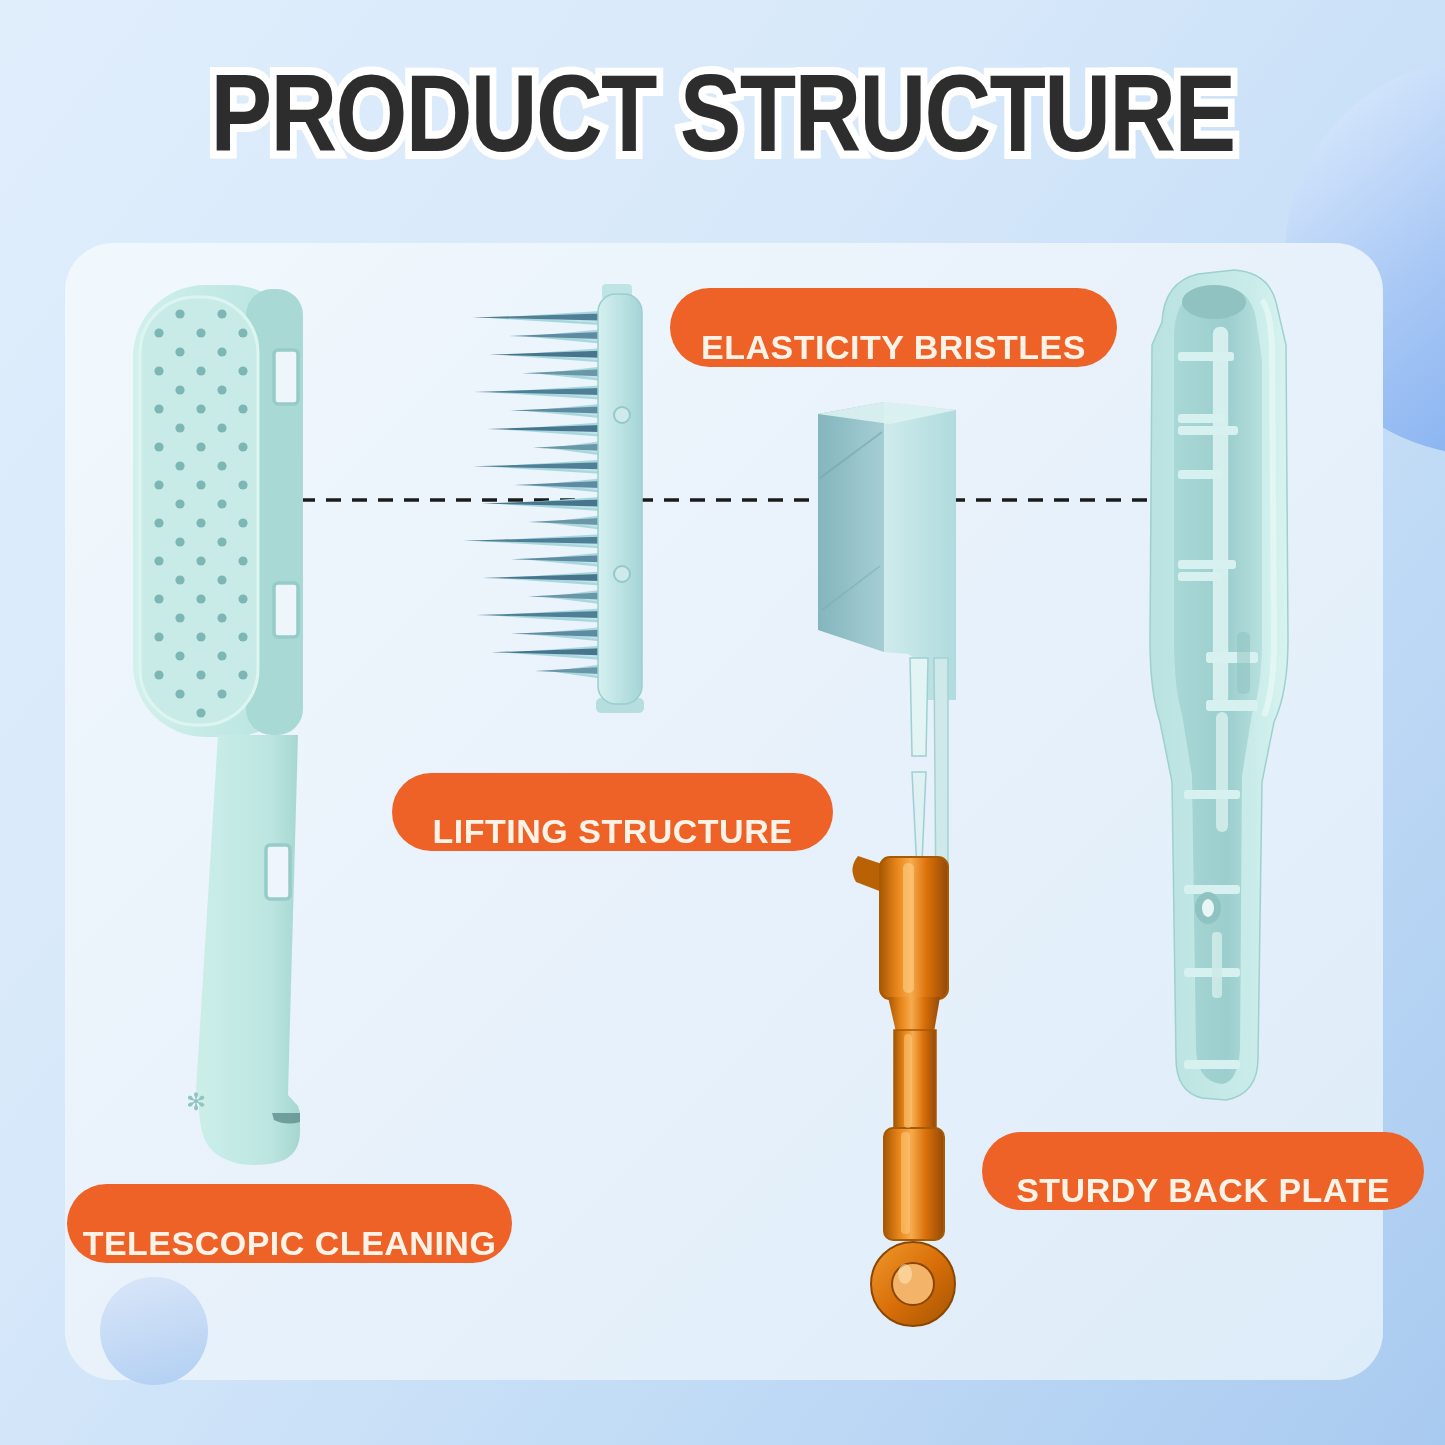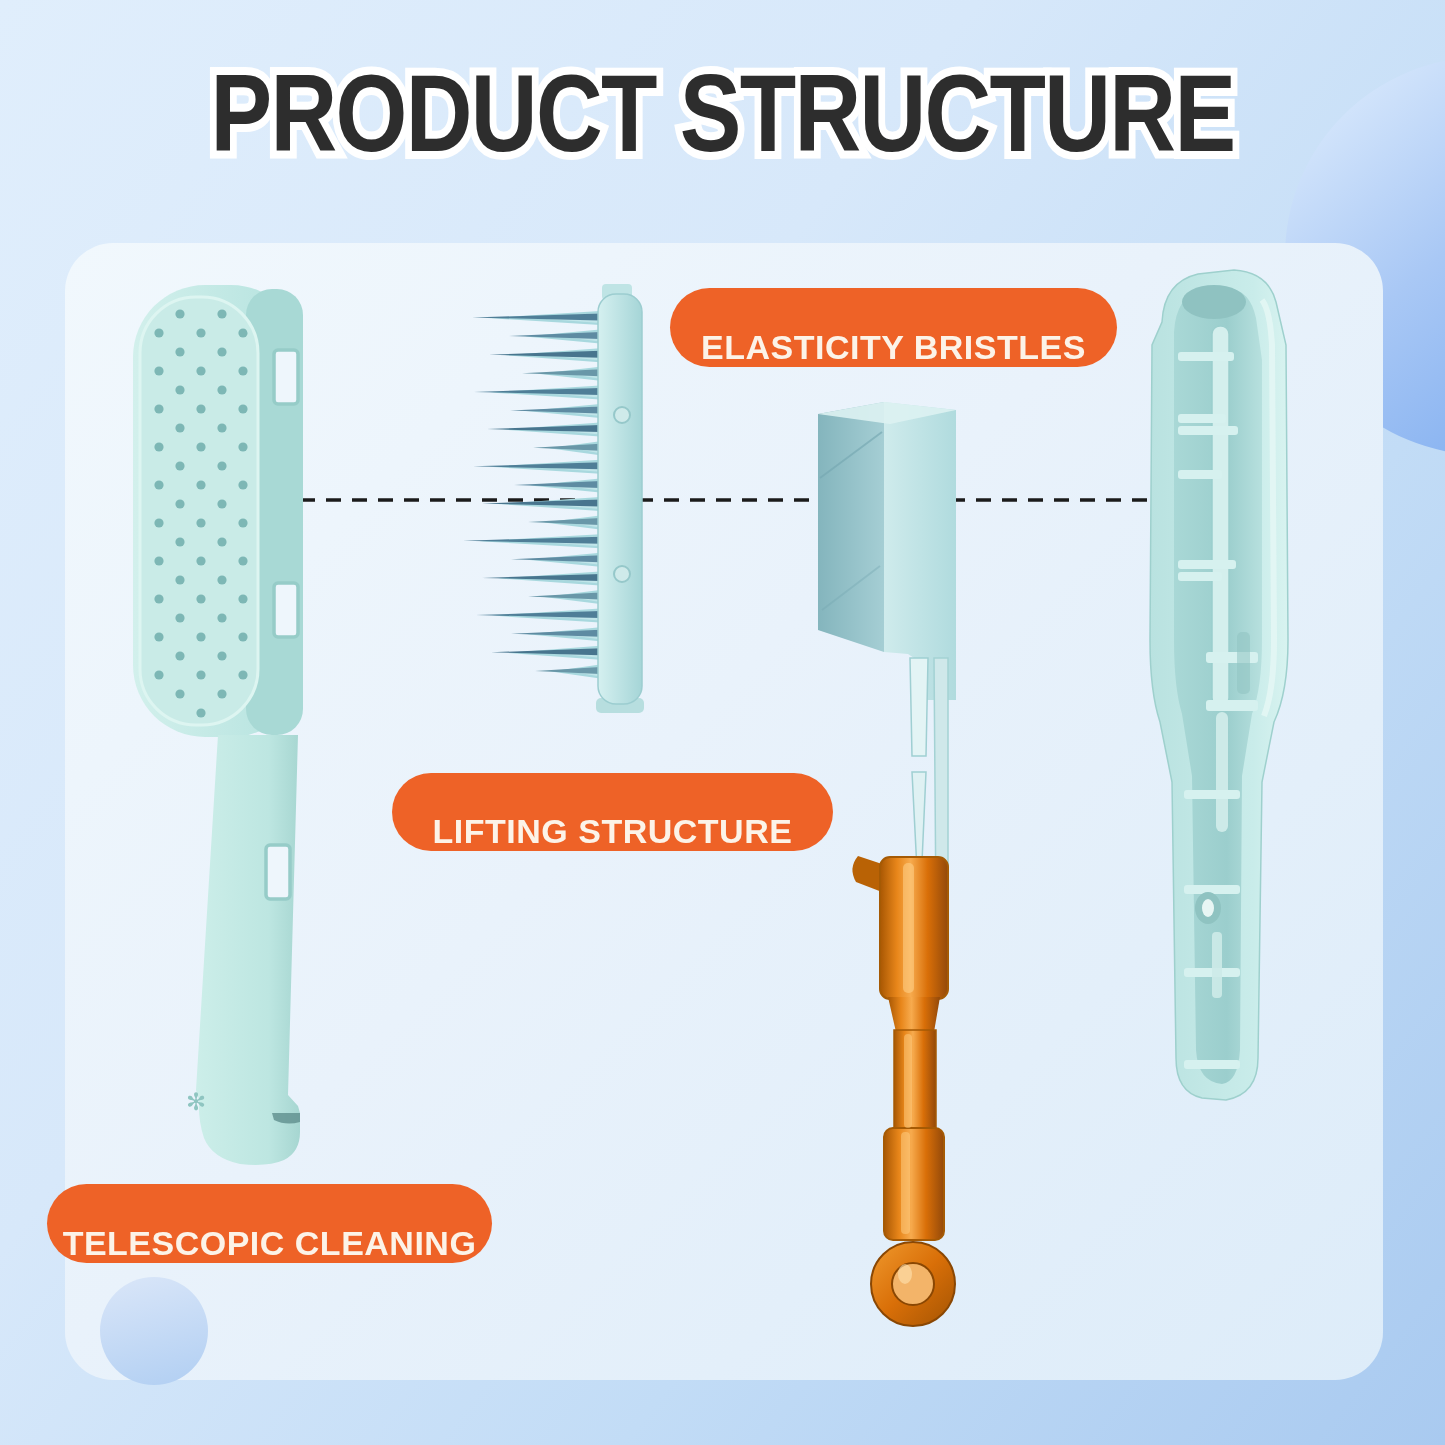--- a/index.html
+++ b/index.html
@@ -27,21 +27,21 @@
   .title .stroke{-webkit-text-stroke:16px #ffffff;color:#ffffff;
     text-shadow:0 0 3px #fff,0 0 6px #fff;}
   .title .fill{color:#2d2d2d;}
 
   
   .pill{position:absolute;z-index:7;background:#ee6227;border-radius:999px;
     display:flex;align-items:flex-end;justify-content:center;
     color:#fcf3e8;font-weight:bold;font-size:34px;letter-spacing:0.5px;white-space:nowrap;}
   .pill-eb{left:670px;top:288px;width:447px;height:79px;}
   .pill-ls{left:392px;top:733px;width:441px;height:78px;margin-top:40px;}
-  .pill-tc{left:47px;top:1184px;width:445px;height:79px;}
+  .pill-tc{left:67px;top:1184px;width:445px;height:79px;}
   .pill-sb{left:982px;top:1132px;width:442px;height:78px;}
 </style>
 </head>
 <body>
 
 <div class="stage">
 
   <div class="circle-tr"></div>
   <div class="panel"></div>
   <div class="circle-bl"></div>
@@ -246,14 +246,17 @@
 
   <div class="pill pill-eb">
     <span>ELASTICITY BRISTLES</span>
   </div>
   <div class="pill pill-ls">
     <span>LIFTING STRUCTURE</span>
   </div>
   <div class="pill pill-tc">
     <span>TELESCOPIC CLEANING</span>
   </div>
+  <div class="pill pill-sb">
+    <span>STURDY BACK PLATE</span>
+  </div>
 
 </div>
 
 </body></html>

